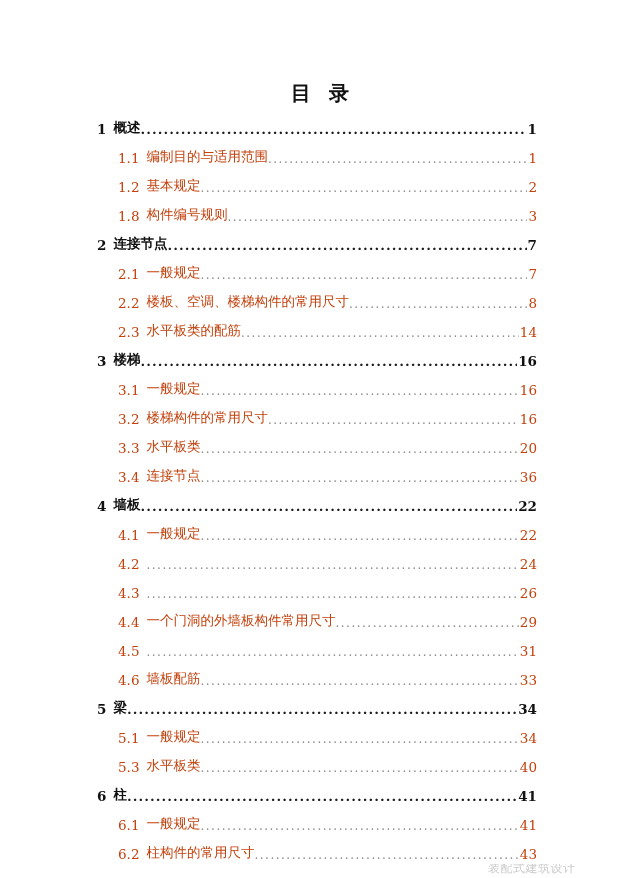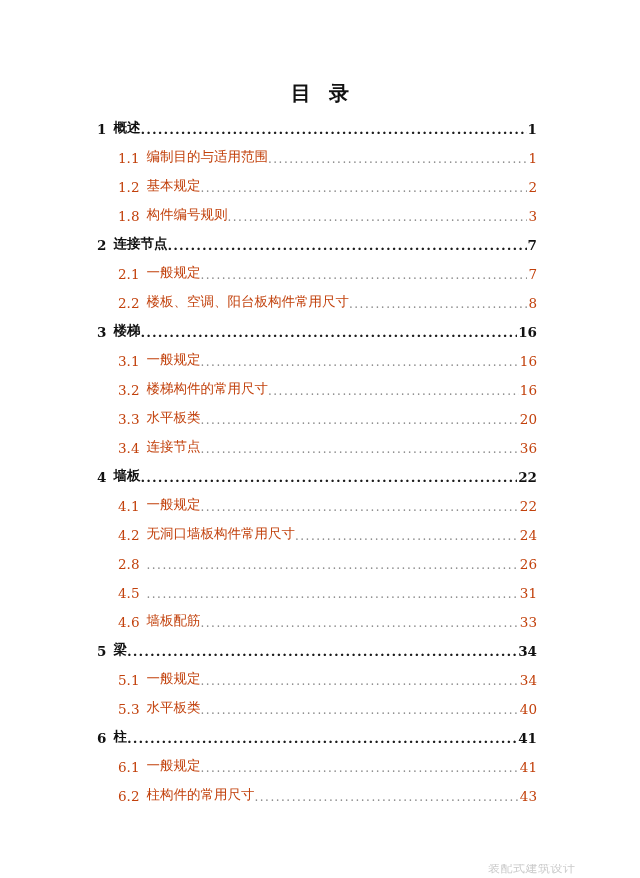--- a/index.html
+++ b/index.html
@@ -180,23 +180,29 @@
         <span class="pageno">7</span>
       </div>
       <div class="toc-entry lvl2">
         <span class="num">2.1</span>
         <span class="label">一般规定</span>
         <span class="leader"></span>
         <span class="pageno">7</span>
       </div>
       <div class="toc-entry lvl2">
         <span class="num">2.2</span>
-        <span class="label">楼板、空调、阳台板构件常用尺寸</span>
+        <span class="label">楼板、空调、楼梯构件的常用尺寸</span>
         <span class="leader"></span>
         <span class="pageno">8</span>
+      </div>
+      <div class="toc-entry lvl2">
+        <span class="num">2.3</span>
+        <span class="label">水平板类的配筋</span>
+        <span class="leader"></span>
+        <span class="pageno">14</span>
       </div>
       <div class="toc-entry lvl1">
         <span class="num">3</span>
         <span class="label">楼梯</span>
         <span class="leader"></span>
         <span class="pageno">16</span>
       </div>
       <div class="toc-entry lvl2">
         <span class="num">3.1</span>
         <span class="label">一般规定</span>
@@ -228,28 +234,33 @@
         <span class="pageno">22</span>
       </div>
       <div class="toc-entry lvl2">
         <span class="num">4.1</span>
         <span class="label">一般规定</span>
         <span class="leader"></span>
         <span class="pageno">22</span>
       </div>
       <div class="toc-entry lvl2">
         <span class="num">4.2</span>
-        <span class="label">无洞口墙板构件常用尺寸</span>
         <span class="leader"></span>
         <span class="pageno">24</span>
       </div>
       <div class="toc-entry lvl2">
-        <span class="num">2.8</span>
+        <span class="num">4.3</span>
         <span class="leader"></span>
         <span class="pageno">26</span>
+      </div>
+      <div class="toc-entry lvl2">
+        <span class="num">4.4</span>
+        <span class="label">一个门洞的外墙板构件常用尺寸</span>
+        <span class="leader"></span>
+        <span class="pageno">29</span>
       </div>
       <div class="toc-entry lvl2">
         <span class="num">4.5</span>
         <span class="leader"></span>
         <span class="pageno">31</span>
       </div>
       <div class="toc-entry lvl2">
         <span class="num">4.6</span>
         <span class="label">墙板配筋</span>
         <span class="leader"></span>

